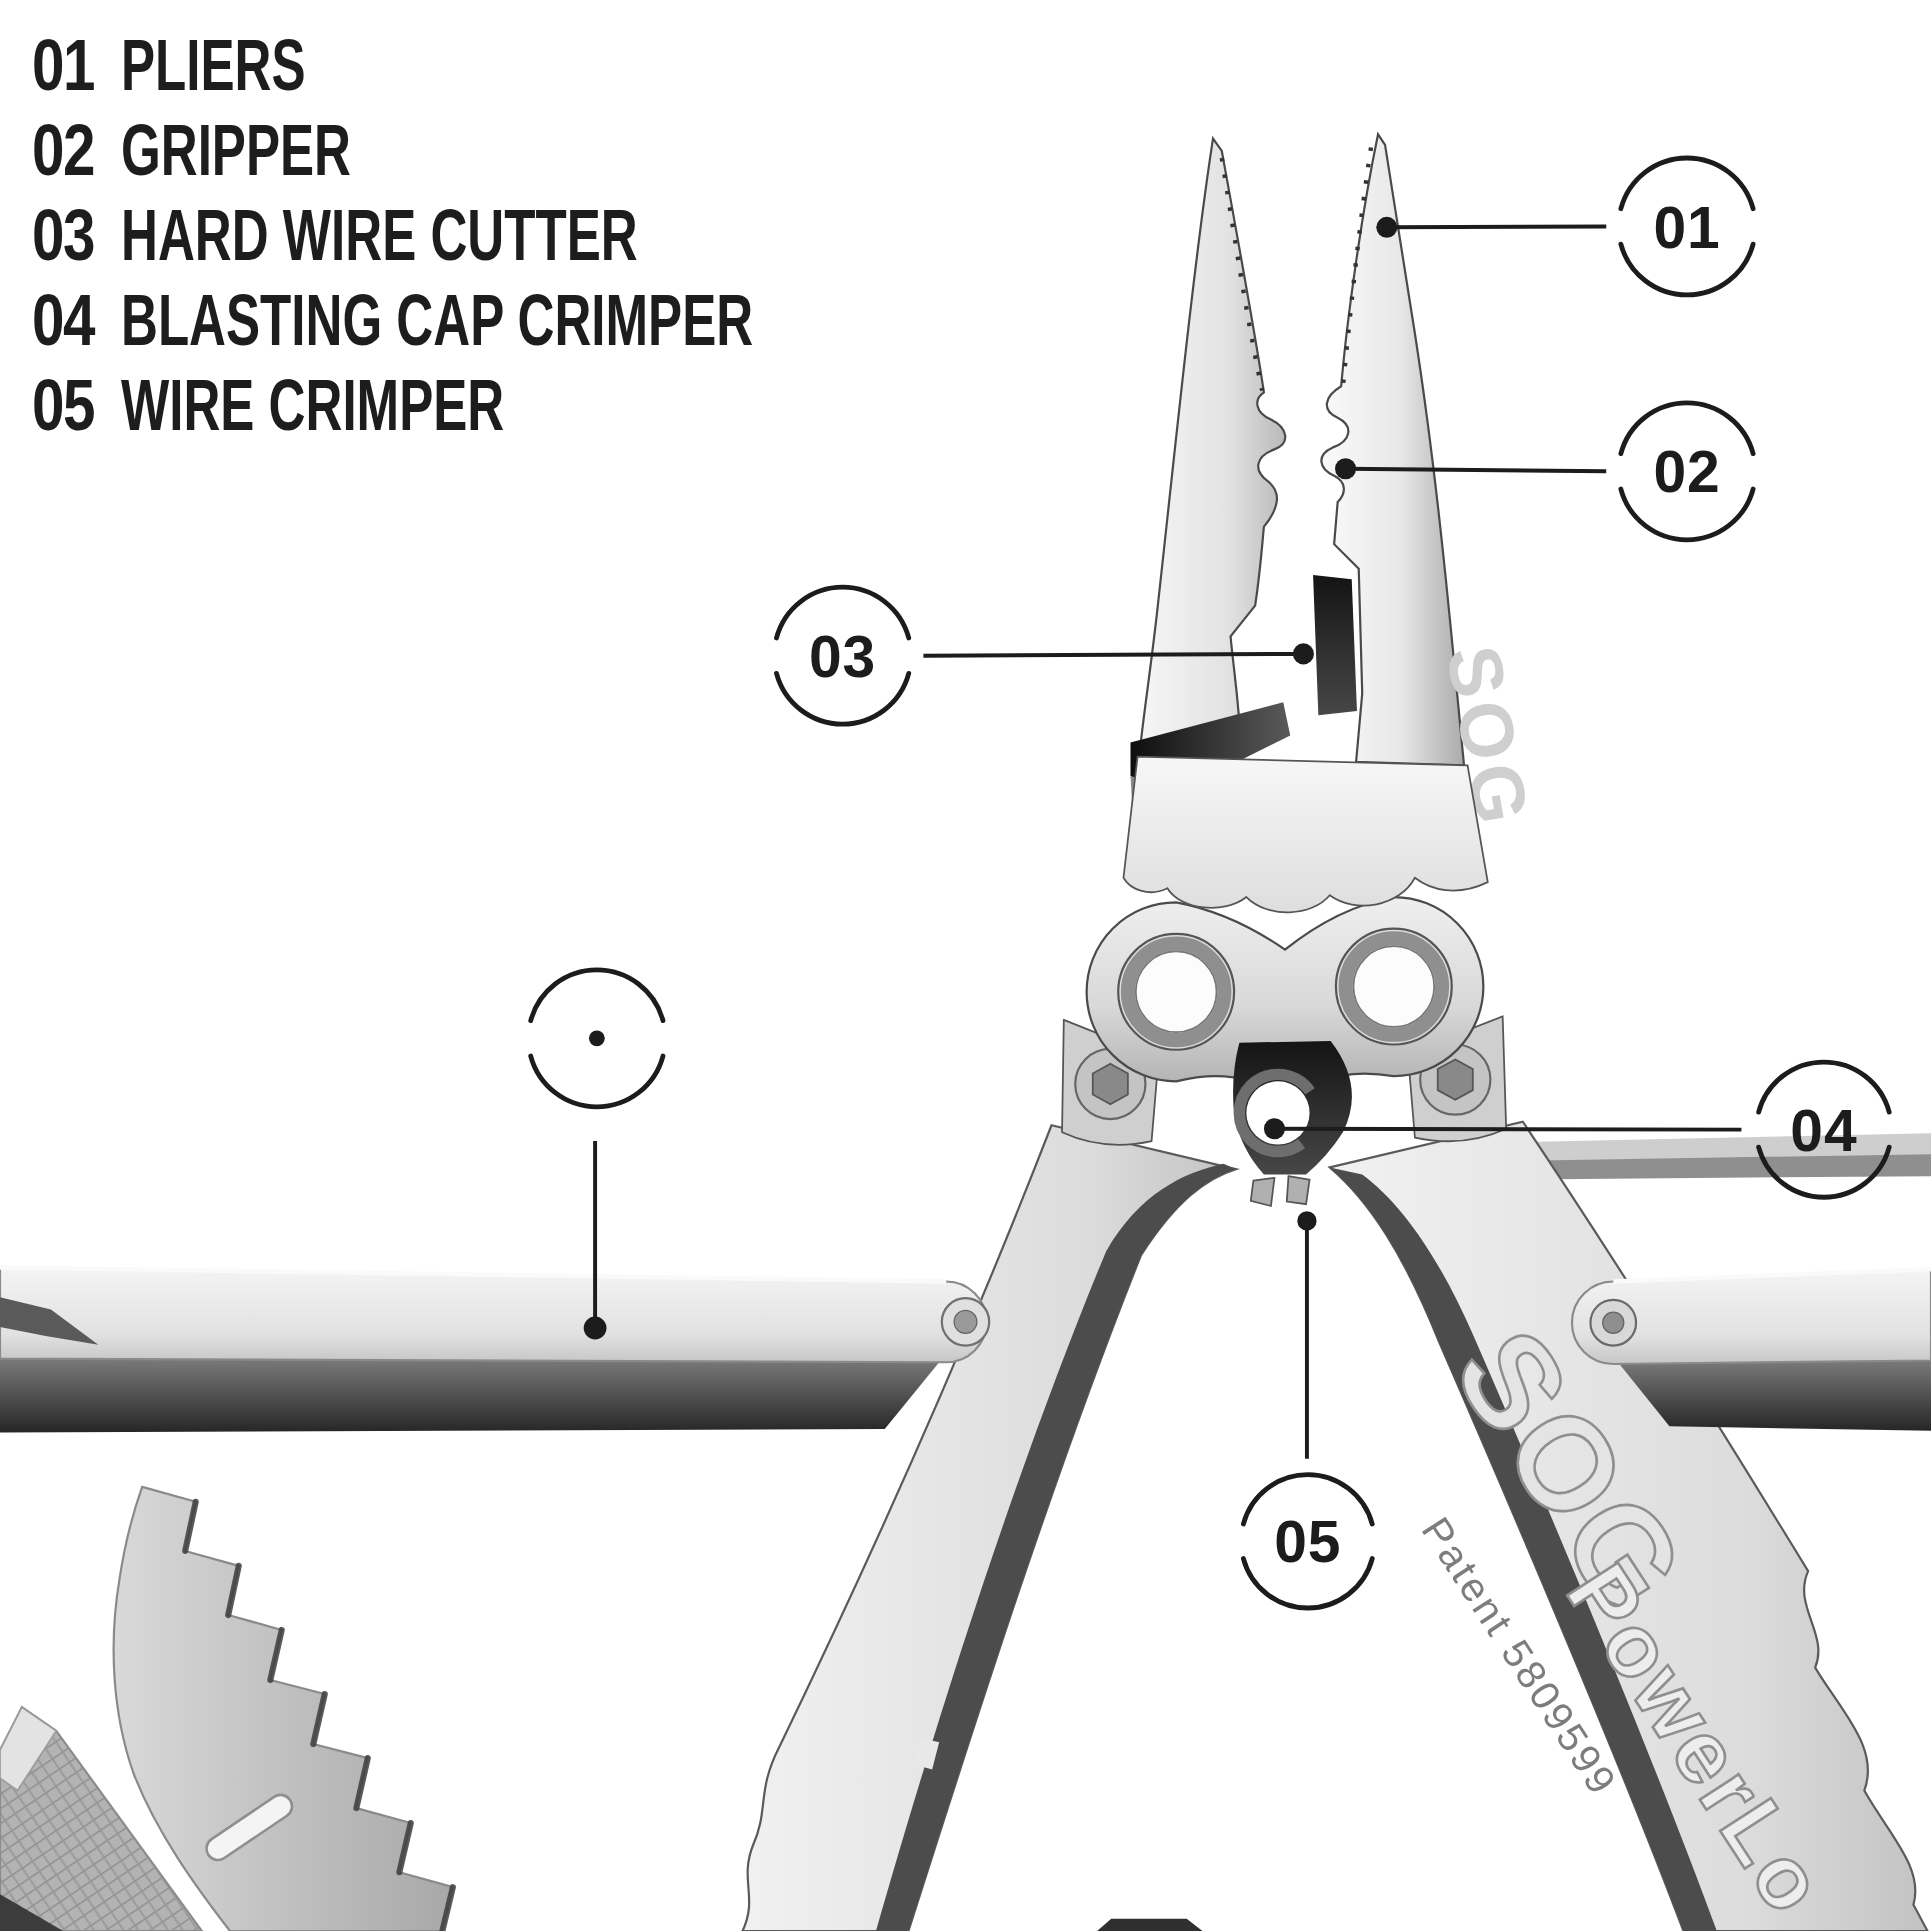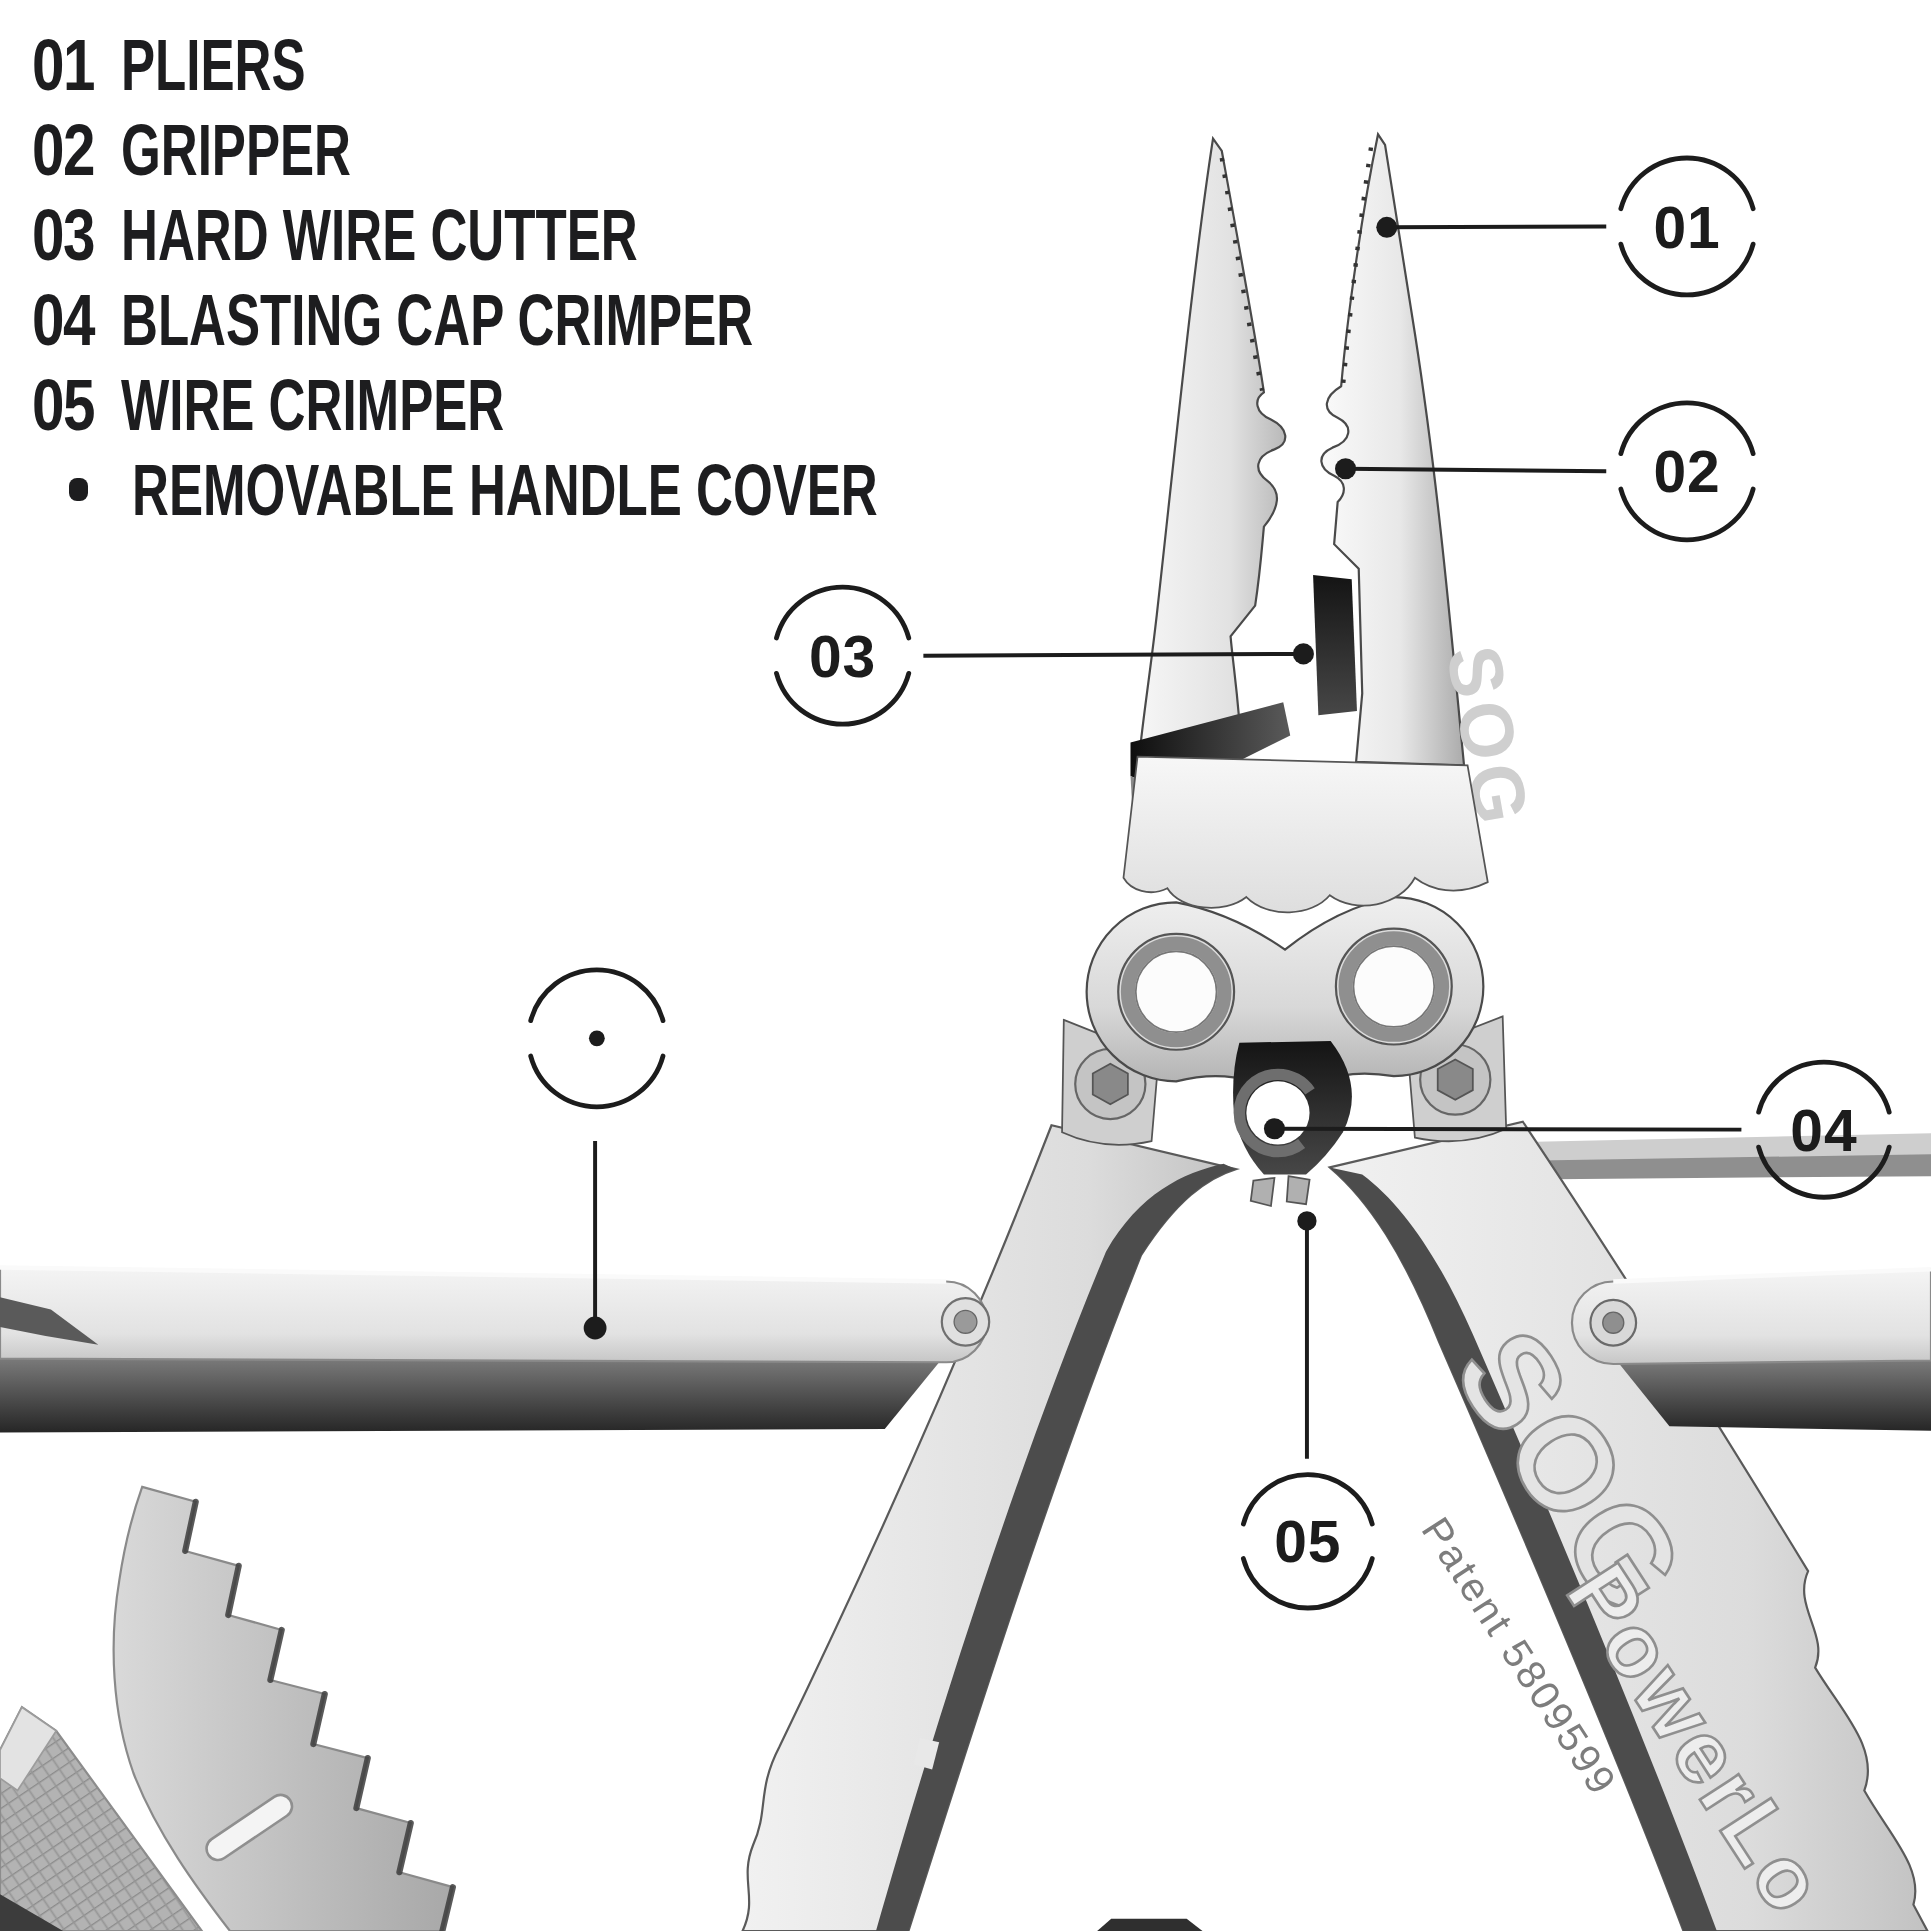--- a/index.html
+++ b/index.html
@@ -304,20 +304,16 @@
       <span class="legend-label">HARD WIRE CUTTER</span>
     </div>
     <div class="legend-row">
       <span class="legend-num">04</span>
       <span class="legend-label">BLASTING CAP CRIMPER</span>
     </div>
     <div class="legend-row">
       <span class="legend-num">05</span>
       <span class="legend-label">WIRE CRIMPER</span>
     </div>
-    <div class="legend-row bullet-row">
-      <span class="legend-bullet"></span>
-      <span class="legend-label">REMOVABLE HANDLE COVER</span>
-    </div>
   </div>
 
 </div>
 
 
 </body></html>

